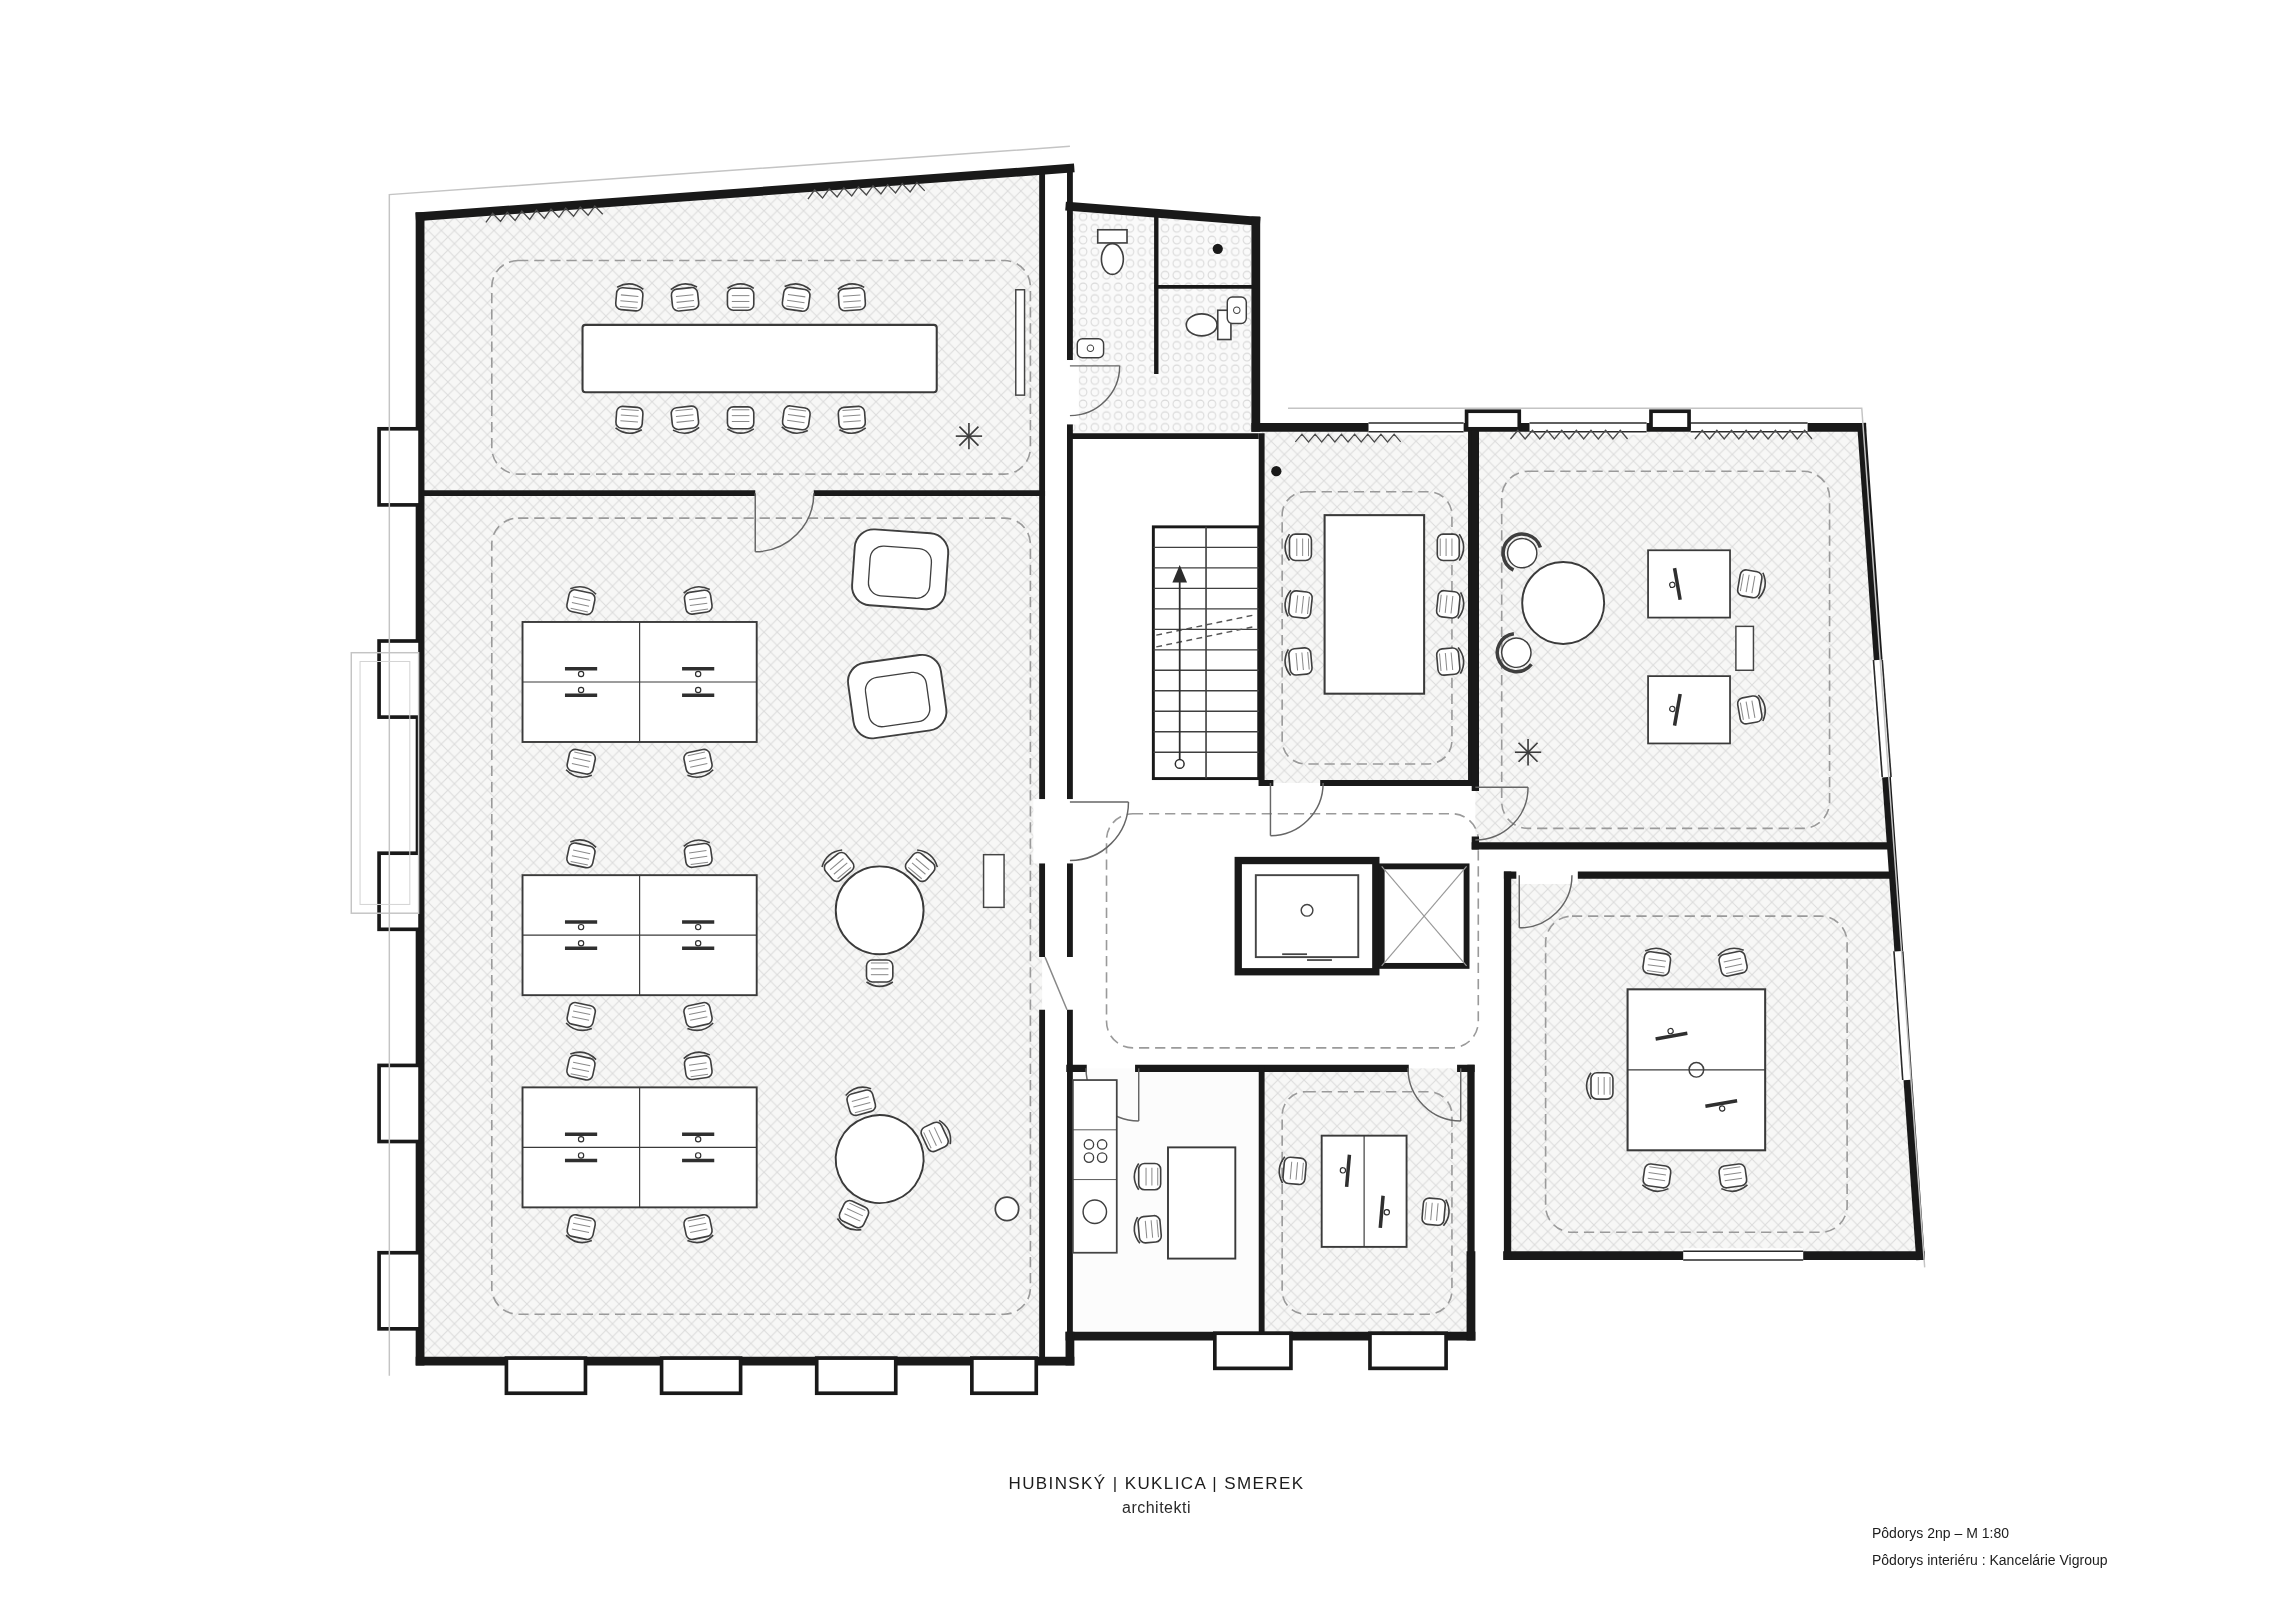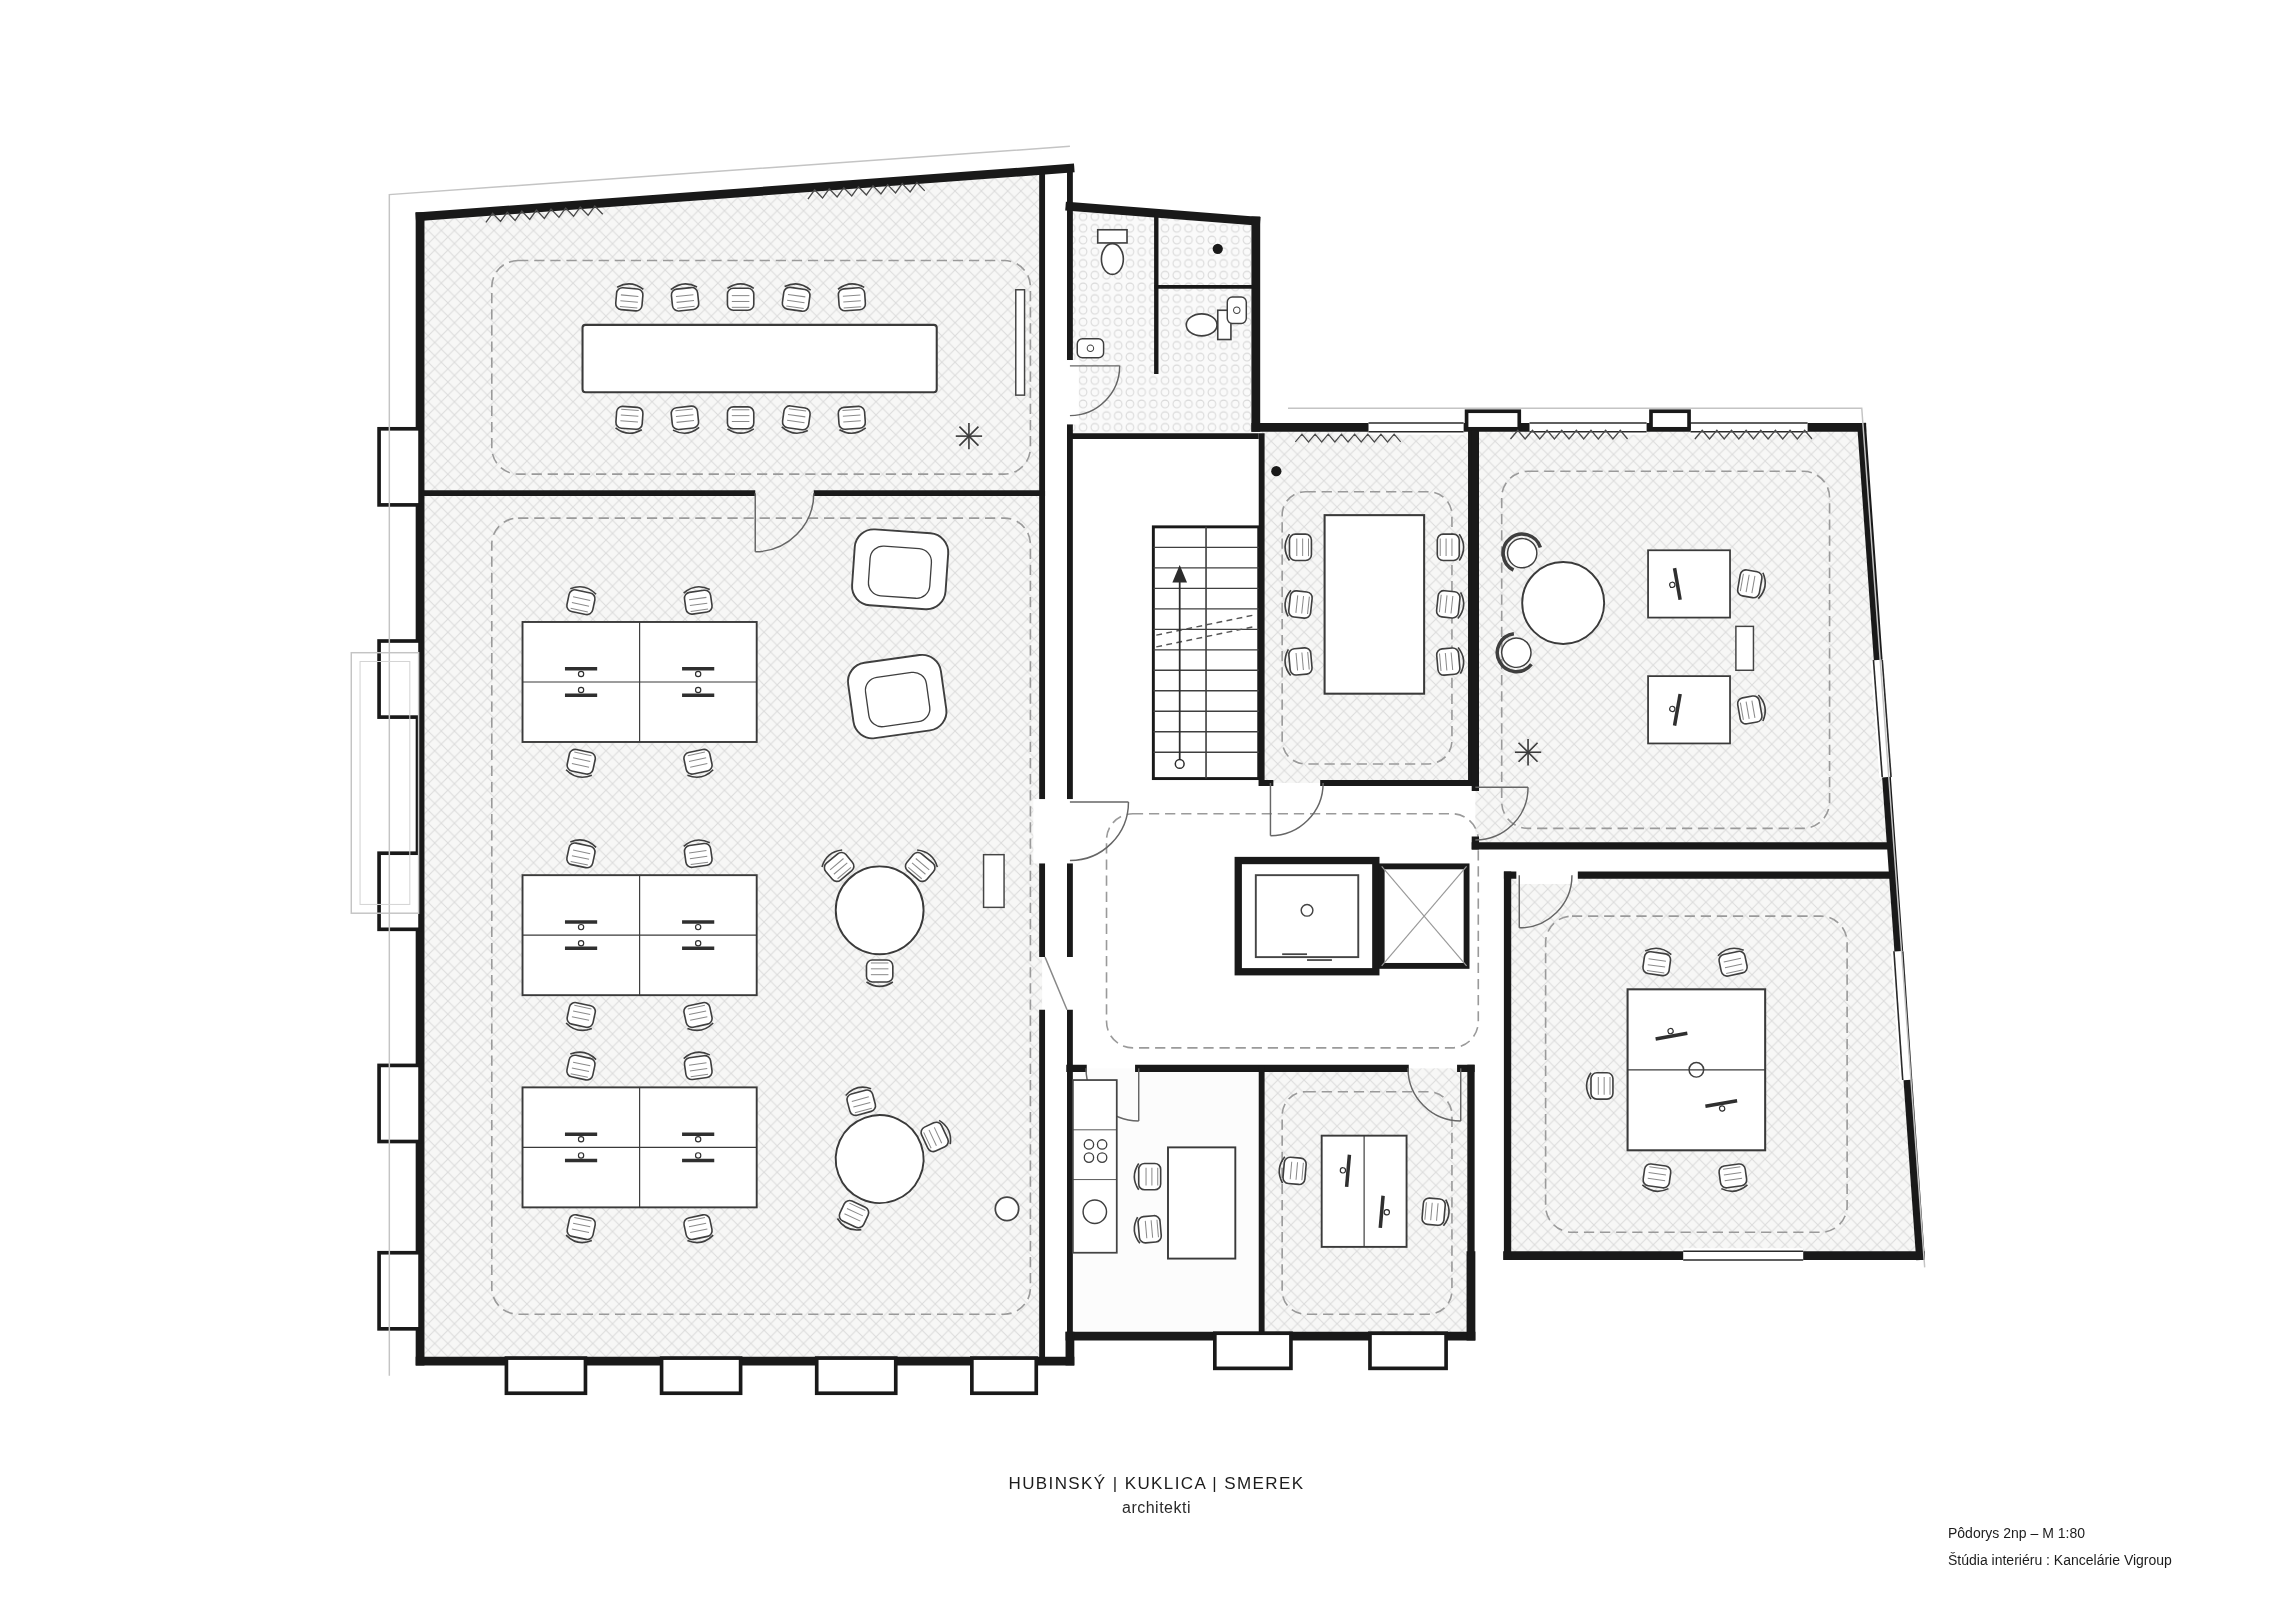--- a/index.html
+++ b/index.html
@@ -2,21 +2,21 @@
 <html style="font-size:7.4px"><head>
 <meta charset="utf-8">
 <style>
   html,body{margin:0;padding:0;background:#ffffff;}
   .sheet{position:relative;width:2295px;height:1623px;background:#ffffff;overflow:hidden;
          font-family:"Liberation Sans",sans-serif;}
   svg.plan{position:absolute;left:0;top:0;width:2295px;height:1623px;display:block;}
   .footer-center{position:absolute;top:1474px;left:0;width:100%;text-align:center;color:#1c1c1c;margin-left:9px;}
   .architects{font-size:17px;letter-spacing:1.4px;}
   .architects-sub{margin-top:4.6px;font-size:16px;letter-spacing:0.5px;color:#2a2a2a;}
-  .footer-right{position:absolute;top:1520px;left:1948px;color:#1c1c1c;font-size:14px;line-height:1.95;}
+  .footer-right{position:absolute;top:1520px;left:1872px;color:#1c1c1c;font-size:14px;line-height:1.95;}
 </style>
 </head>
 <body>
 
 <div class="sheet">
 
 <svg class="plan" viewBox="0 0 1568 1109" preserveAspectRatio="none" xmlns="http://www.w3.org/2000/svg">
 
   <defs>
     <pattern id="hatch" width="9" height="9" patternUnits="userSpaceOnUse">
@@ -363,17 +363,17 @@
 
 </svg>
 
 <div class="footer-center">
   <div class="architects">HUBINSKÝ | KUKLICA | SMEREK</div>
   <div class="architects-sub">architekti</div>
 </div>
 
 <div class="footer-right">
   <div class="drawing-title">Pôdorys 2np – M 1:80</div>
-  <div class="drawing-subtitle">Štúdia interiéru : Kancelárie Vigroup</div>
+  <div class="drawing-subtitle">Pôdorys interiéru : Kancelárie Vigroup</div>
 </div>
 
 </div>
 
 
 </body></html>

